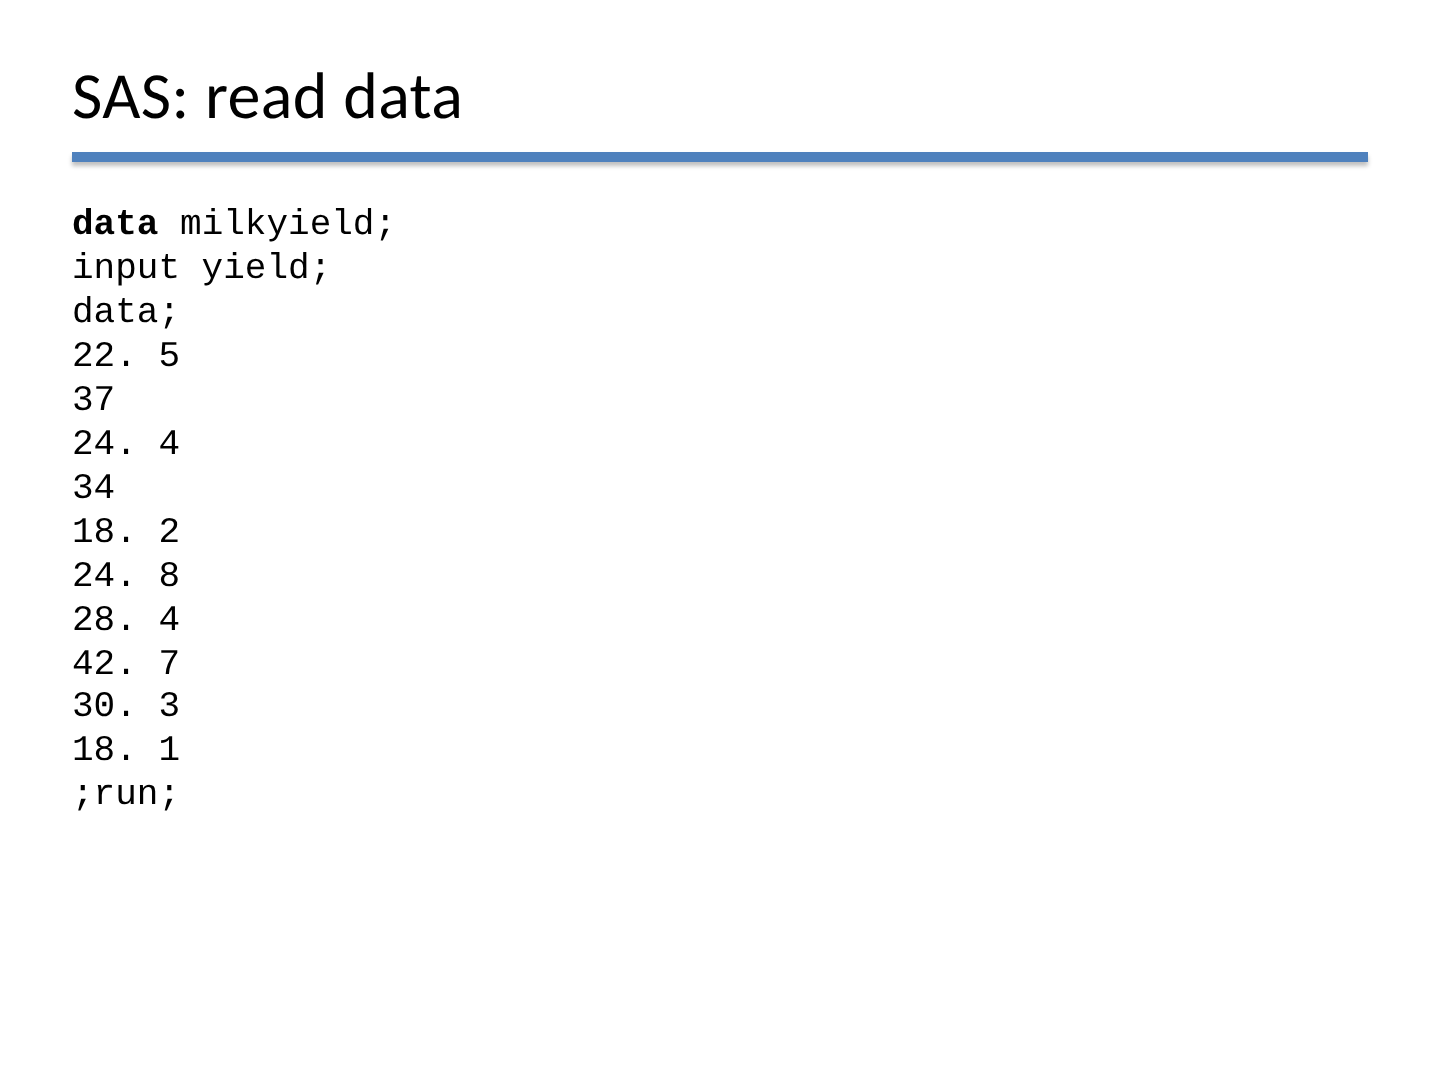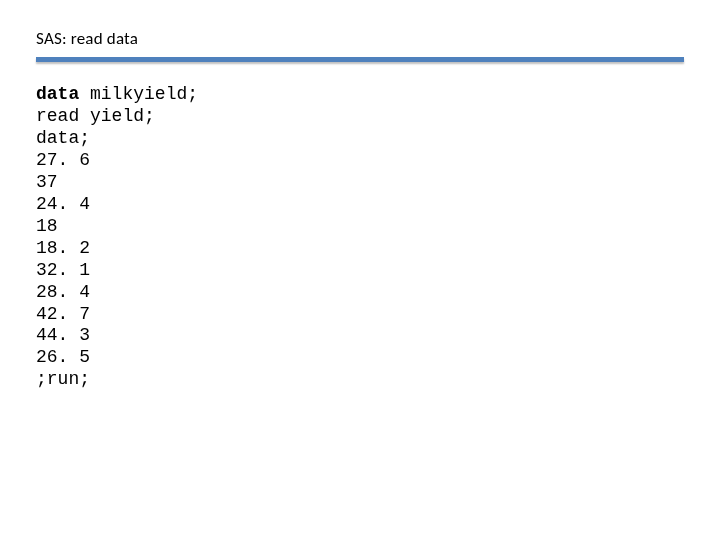--- a/index.html
+++ b/index.html
@@ -12,21 +12,21 @@
     color: #000000;
   }
   .slide {
     box-sizing: border-box;
     width: 720px;
     height: 540px;
     padding: 28px 36px 0 36px;
     position: relative;
   }
   .title {
-    font-size: 17px;
+    font-size: 33px;
     font-weight: 400;
     margin: 0 0 8px 0;
     letter-spacing: 0.2px;
   }
   .rule {
     height: 5px;
     background: #4f81bd;
     width: 100%;
     margin-bottom: 22px;
     box-shadow: 0 2px 2px rgba(0,0,0,0.25);
@@ -43,26 +43,26 @@
   }
 </style>
 </head>
 <body>
 
 <div class="slide">
   <h1 class="title">SAS: read data</h1>
   <div class="rule"></div>
 
   <div class="code"><span class="kw">data</span><span> milkyield;</span>
-<span>read yield;</span>
+<span>input yield;</span>
 <span>data;</span>
-<span>27. 6</span>
+<span>22. 5</span>
 <span>37</span>
 <span>24. 4</span>
-<span>18</span>
+<span>34</span>
 <span>18. 2</span>
-<span>32. 1</span>
+<span>24. 8</span>
 <span>28. 4</span>
 <span>42. 7</span>
-<span>44. 3</span>
-<span>26. 5</span>
+<span>30. 3</span>
+<span>18. 1</span>
 <span>;run;</span></div>
 </div>
 
 </body></html>

